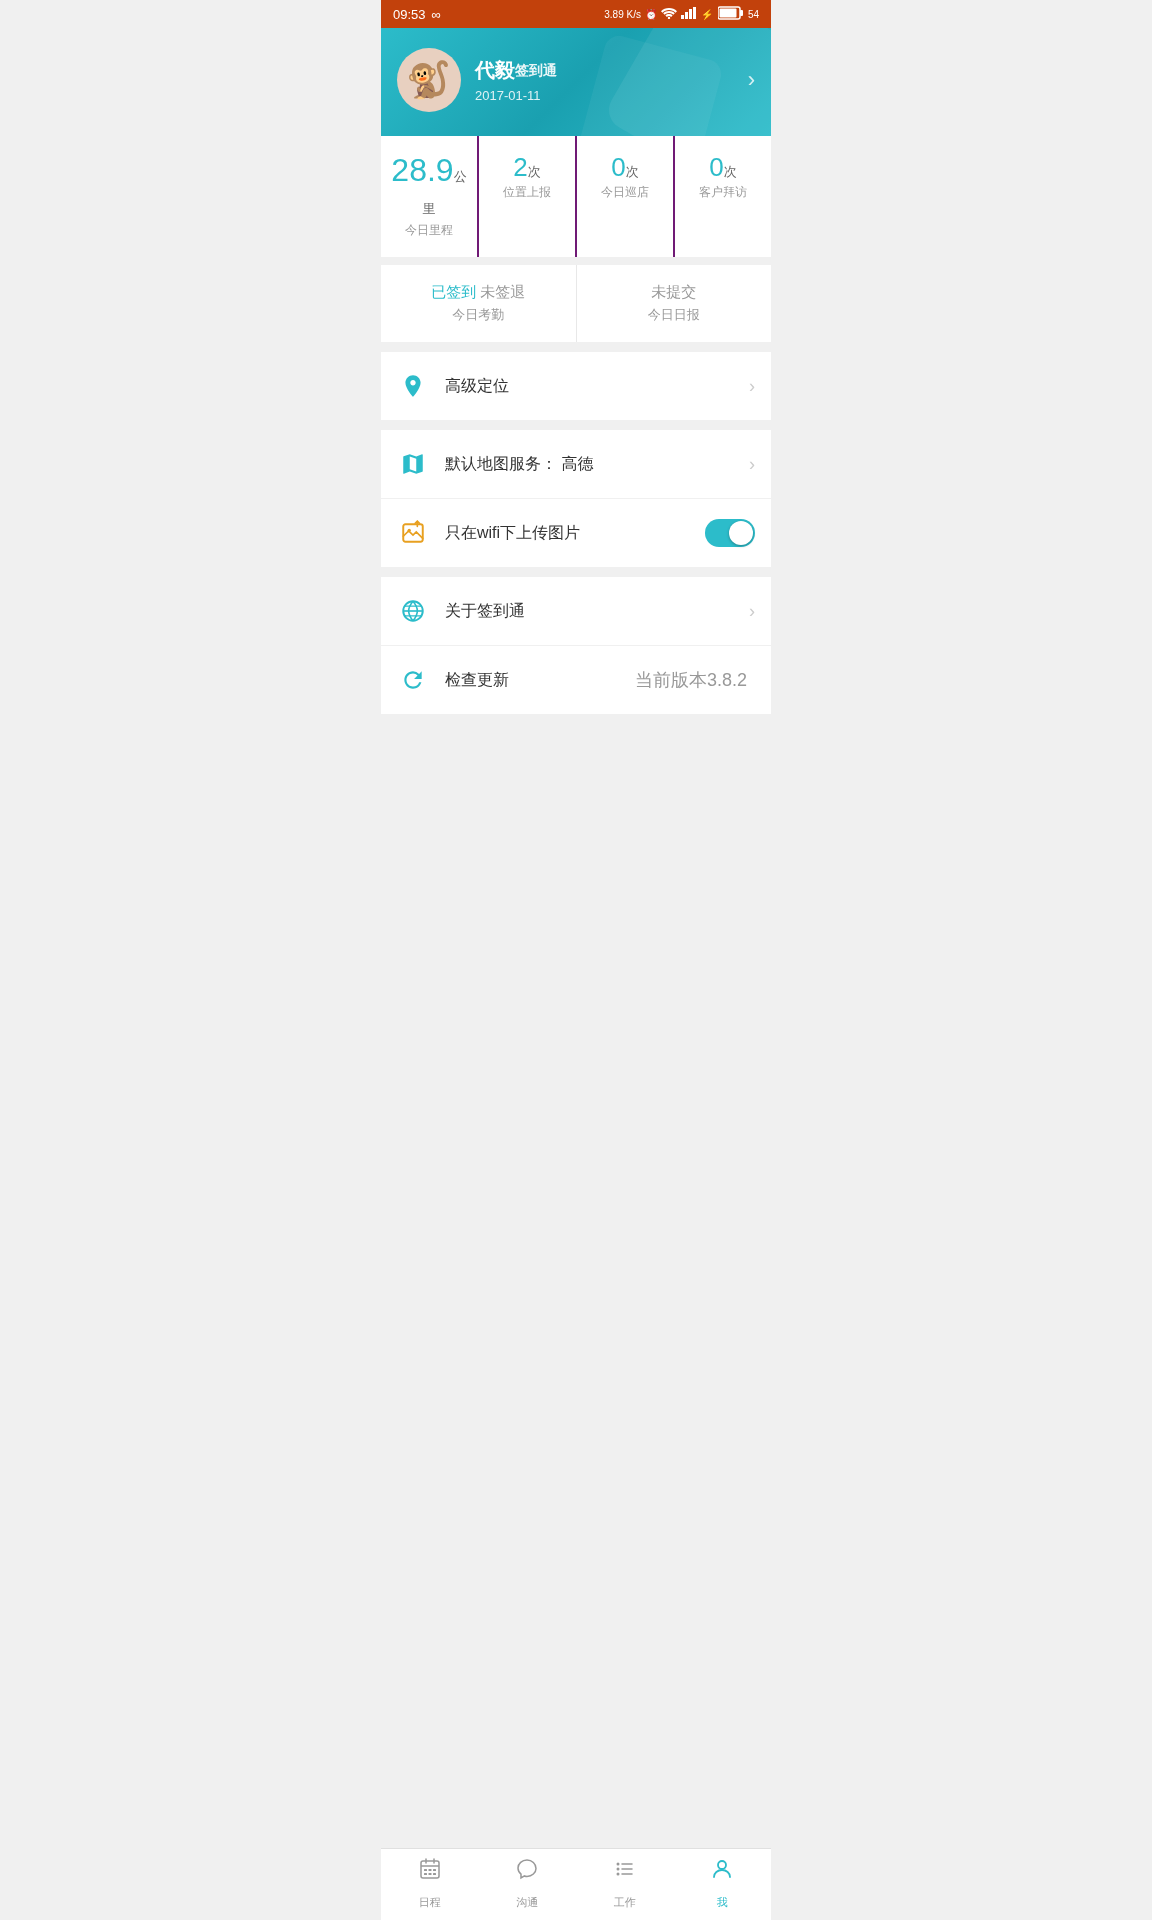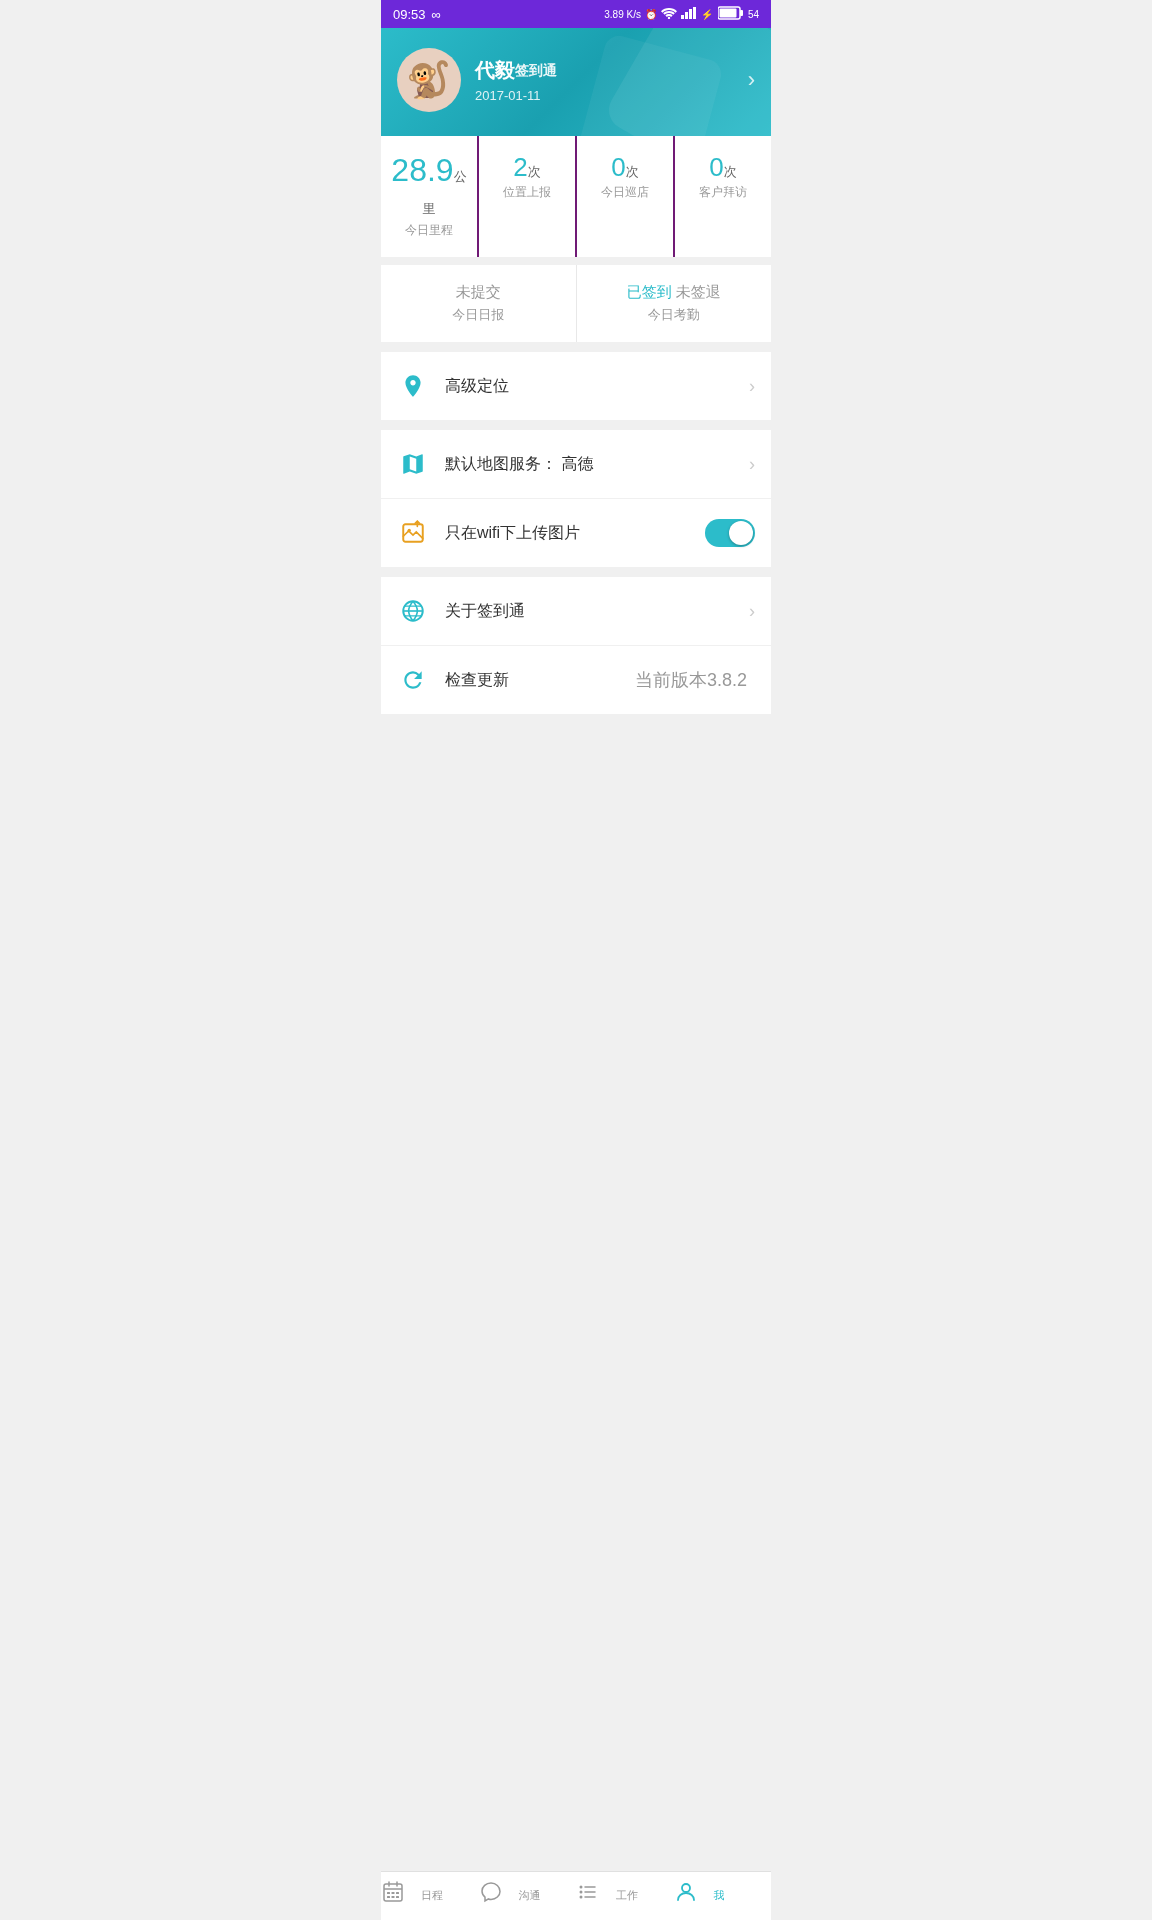--- a/index.html
+++ b/index.html
@@ -8,21 +8,21 @@
       width: 390px;
       min-height: 650px;
       font-family: -apple-system, "PingFang SC", "Microsoft YaHei", sans-serif;
       background: #f0f0f0;
       overflow-x: hidden;
       margin: 0 auto;
     }
 
     
     .status-bar {
-      background: #6d28d9;
+      background: #c2410c;
       display: flex;
       justify-content: space-between;
       align-items: center;
       padding: 6px 12px;
       color: white;
       font-size: 13px;
       font-weight: 500;
     }
     .status-left { display: flex; align-items: center; gap: 6px; }
     .status-right { display: flex; align-items: center; gap: 4px; font-size: 10px; }
@@ -180,23 +180,23 @@
       transform: translateX(-50%);
       width: 390px;
       background: white;
       display: flex;
       border-top: 1px solid #e0e0e0;
       padding: 8px 0 10px;
     }
     .nav-item {
       flex: 1;
       display: flex;
-      flex-direction: row;
+      flex-direction: column;
       align-items: center;
-      gap: 16px;
+      gap: 8px;
       cursor: pointer;
     }
     .nav-icon { font-size: 24px; color: #999; }
     .nav-icon.active { color: #2cbcca; }
     .nav-label { font-size: 11px; color: #999; }
     .nav-label.active { color: #2cbcca; }
 
     .bottom-spacer { height: 70px; }
 
     
@@ -282,30 +282,30 @@
     <div class="stat-number">
       <span>0</span><span class="stat-unit">次</span>
     </div>
     <div class="stat-label">客户拜访</div>
   </div>
 </div>
 
 <div class="attendance-section">
   <div class="attendance-item">
     <div class="attendance-status">
-      <span class="status-not">未提交</span>
-    </div>
-    <div class="attendance-label">今日日报</div>
+      <span class="status-checked">已签到</span>
+      <span class="status-not"> 未签退</span>
+    </div>
+    <div class="attendance-label">今日考勤</div>
   </div>
   <div class="attendance-item">
     <div class="attendance-status">
-      <span class="status-checked">已签到</span>
-      <span class="status-not"> 未签退</span>
-    </div>
-    <div class="attendance-label">今日考勤</div>
+      <span class="status-not">未提交</span>
+    </div>
+    <div class="attendance-label">今日日报</div>
   </div>
 </div>
 
 <div class="section-divider"></div>
 
 <div class="menu-section">
   <div class="menu-item">
     <div class="menu-icon icon-location">
       <svg viewBox="0 0 24 24" fill="none" xmlns="http://www.w3.org/2000/svg">
         <path d="M12 2C8.13 2 5 5.13 5 9c0 5.25 7 13 7 13s7-7.75 7-13c0-3.87-3.13-7-7-7zm0 9.5c-1.38 0-2.5-1.12-2.5-2.5s1.12-2.5 2.5-2.5 2.5 1.12 2.5 2.5-1.12 2.5-2.5 2.5z" fill="#2cbcca"></path>

